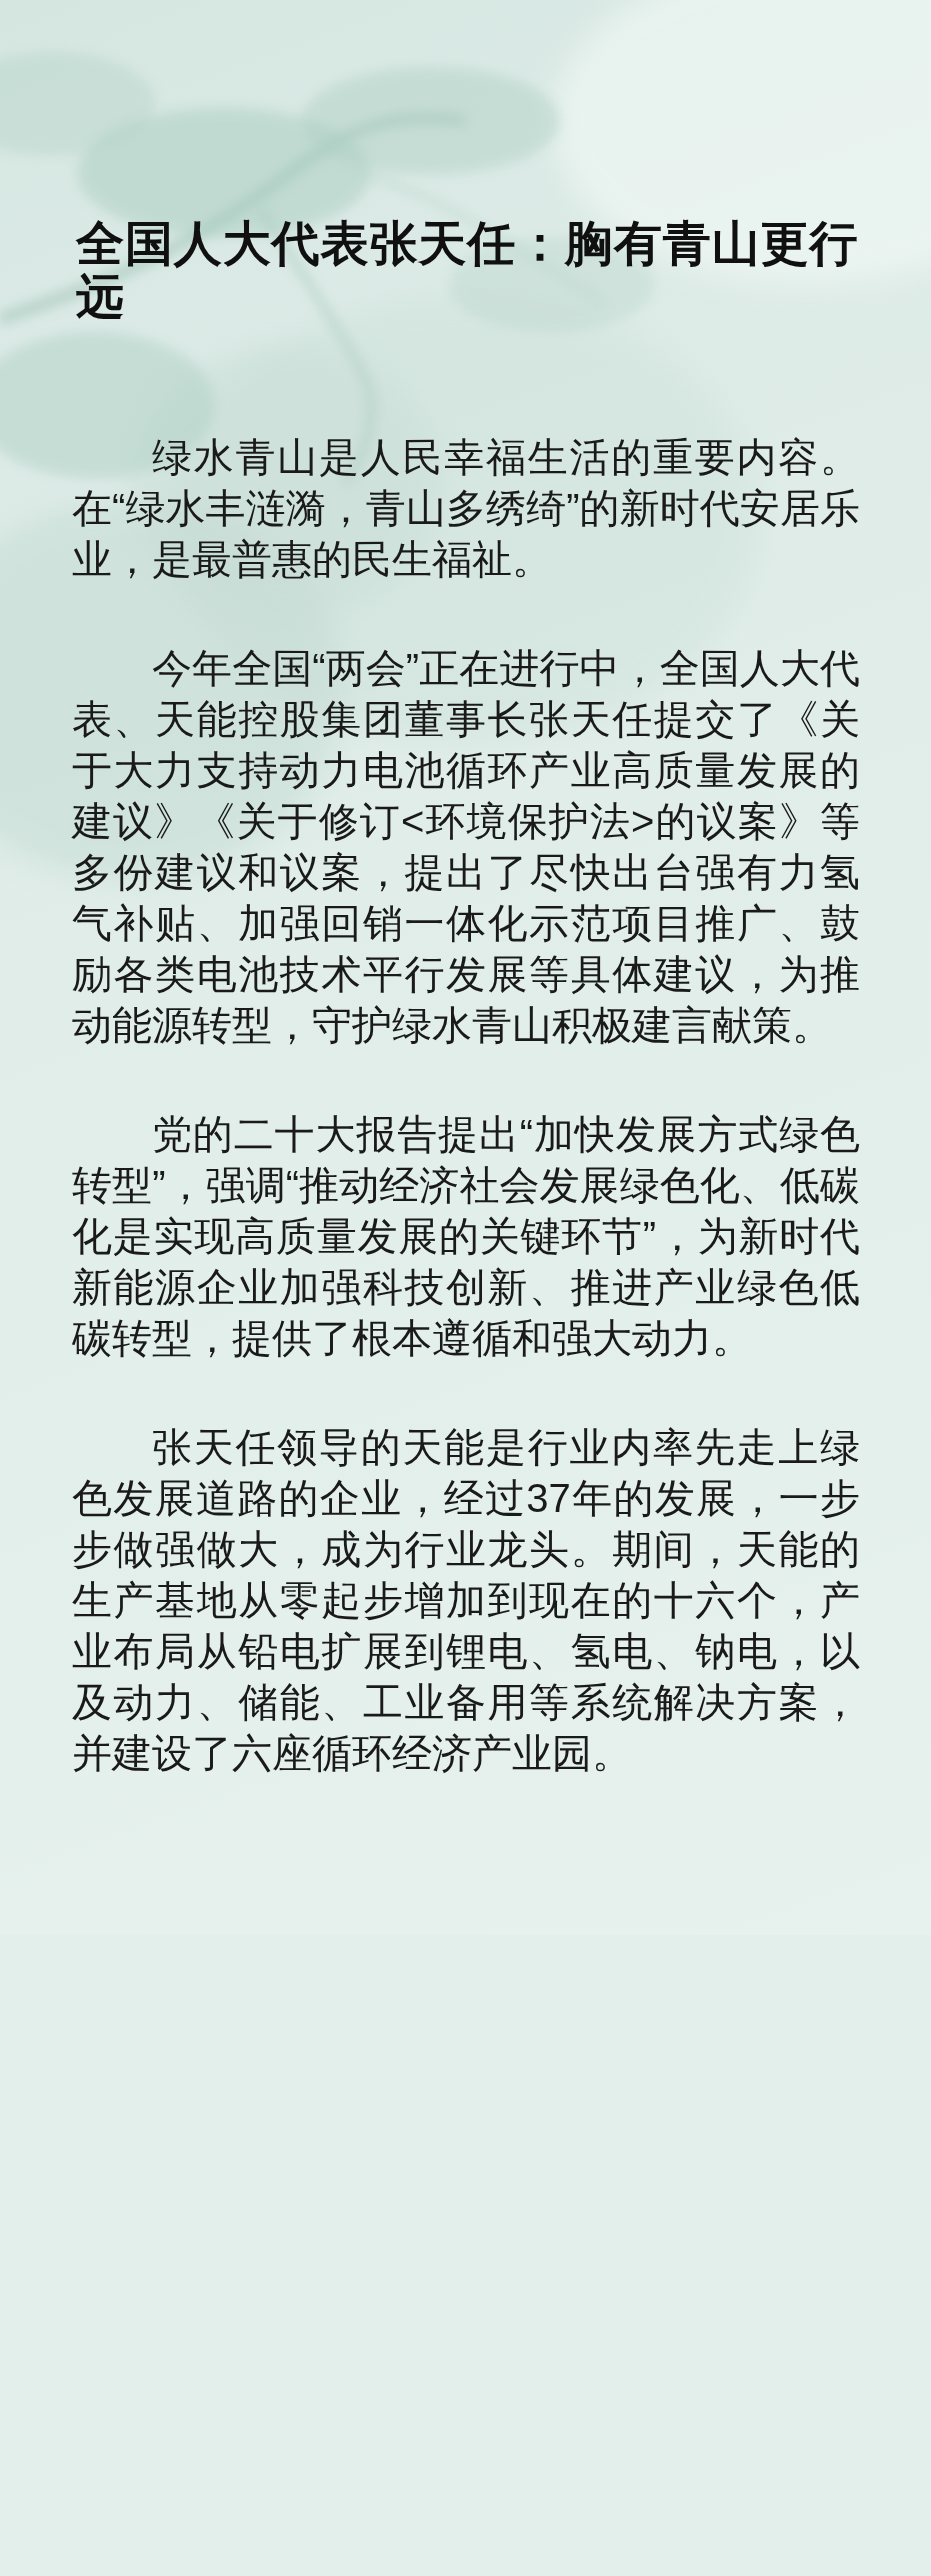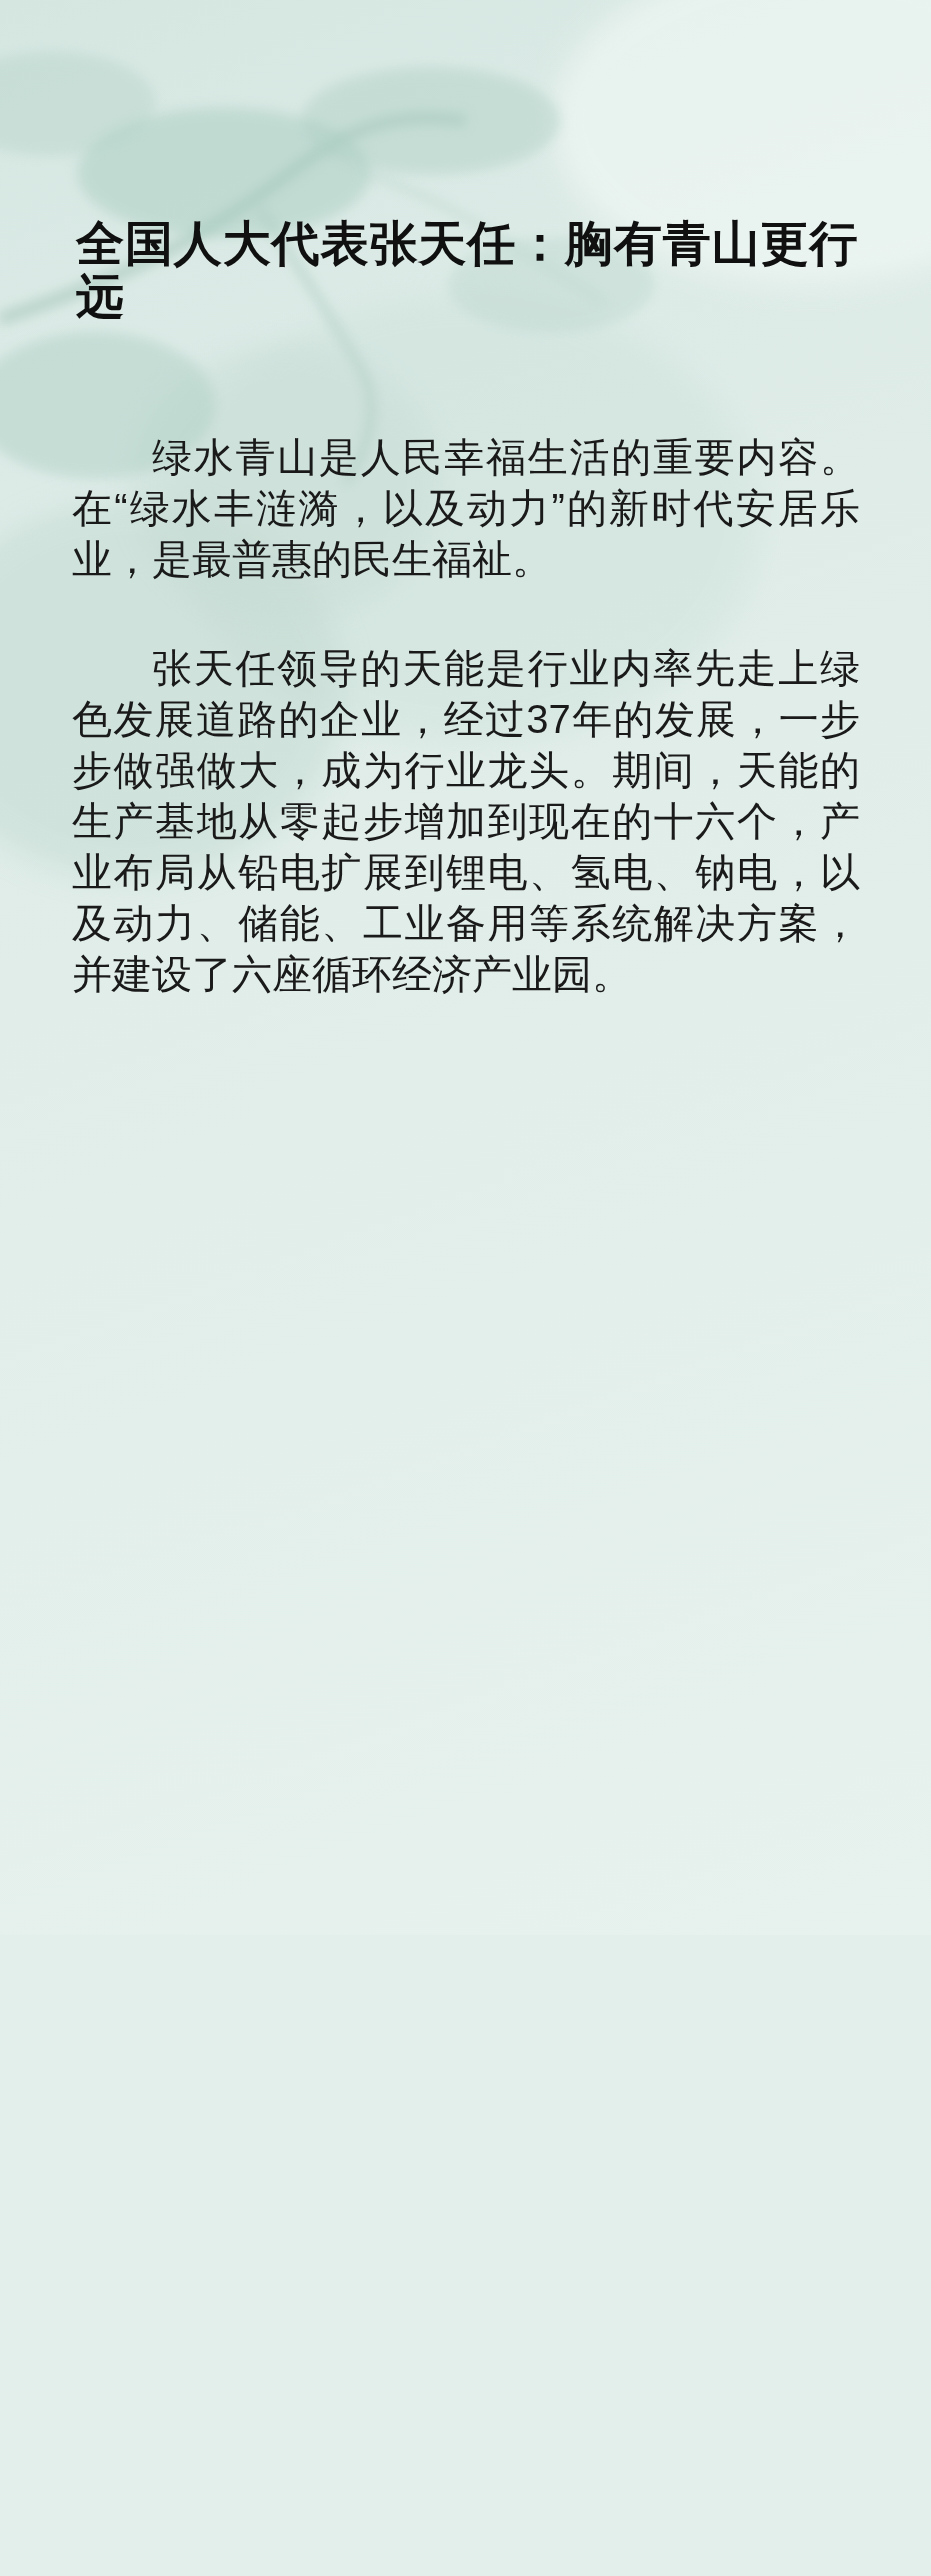--- a/index.html
+++ b/index.html
@@ -65,18 +65,20 @@
 
     <ellipse cx="260" cy="200" rx="170" ry="75" fill="#a9cdc1" opacity="0.5" filter="url(#soft2)"></ellipse>
     <ellipse cx="500" cy="140" rx="150" ry="62" fill="#aecfc3" opacity="0.45" filter="url(#soft2)"></ellipse>
     <ellipse cx="640" cy="330" rx="120" ry="55" fill="#b6d4c9" opacity="0.35" filter="url(#soft2)"></ellipse>
     <ellipse cx="110" cy="470" rx="140" ry="85" fill="#abcec2" opacity="0.45" filter="url(#soft2)"></ellipse>
     <ellipse cx="60" cy="120" rx="120" ry="60" fill="#b2d1c6" opacity="0.4" filter="url(#soft2)"></ellipse>
   </svg>
 
   <div class="content">
     <h1 class="title">全国人大代表张天任：胸有青山更行远</h1>
-    <p class="para">绿水青山是人民幸福生活的重要内容。在“绿水丰涟漪，以及动力”的新时代安居乐业，是最普惠的民生福祉。</p>
+    <p class="para">绿水青山是人民幸福生活的重要内容。在“绿水丰涟漪，青山多绣绮”的新时代安居乐业，是最普惠的民生福祉。</p>
+    <p class="para">今年全国“两会”正在进行中，全国人大代表、天能控股集团董事长张天任提交了《关于大力支持动力电池循环产业高质量发展的建议》《关于修订&lt;环境保护法&gt;的议案》等多份建议和议案，提出了尽快出台强有力氢气补贴、加强回销一体化示范项目推广、鼓励各类电池技术平行发展等具体建议，为推动能源转型，守护绿水青山积极建言献策。</p>
+    <p class="para">党的二十大报告提出“加快发展方式绿色转型”，强调“推动经济社会发展绿色化、低碳化是实现高质量发展的关键环节”，为新时代新能源企业加强科技创新、推进产业绿色低碳转型，提供了根本遵循和强大动力。</p>
     <p class="para">张天任领导的天能是行业内率先走上绿色发展道路的企业，经过37年的发展，一步步做强做大，成为行业龙头。期间，天能的生产基地从零起步增加到现在的十六个，产业布局从铅电扩展到锂电、氢电、钠电，以及动力、储能、工业备用等系统解决方案，并建设了六座循环经济产业园。</p>
   </div>
 
 </div>
 
 
 </body></html>

